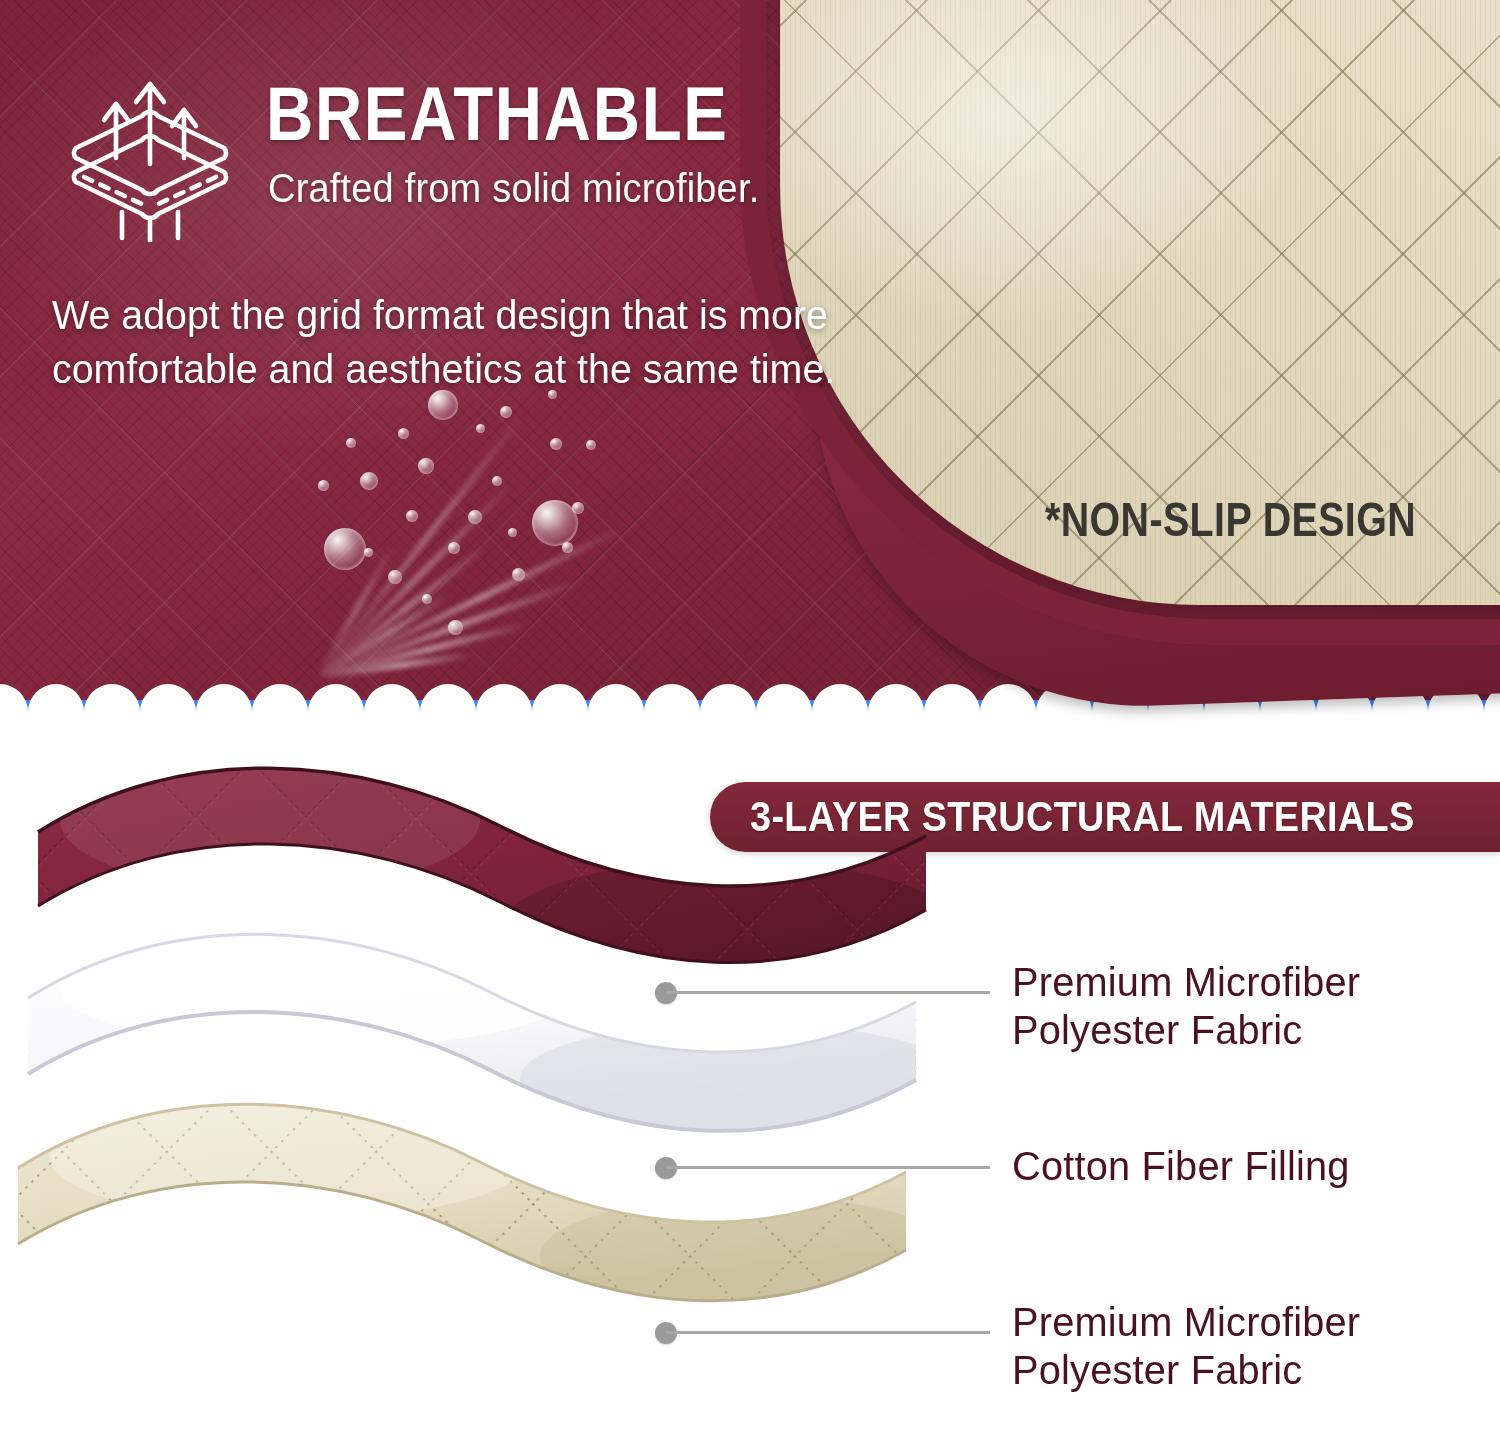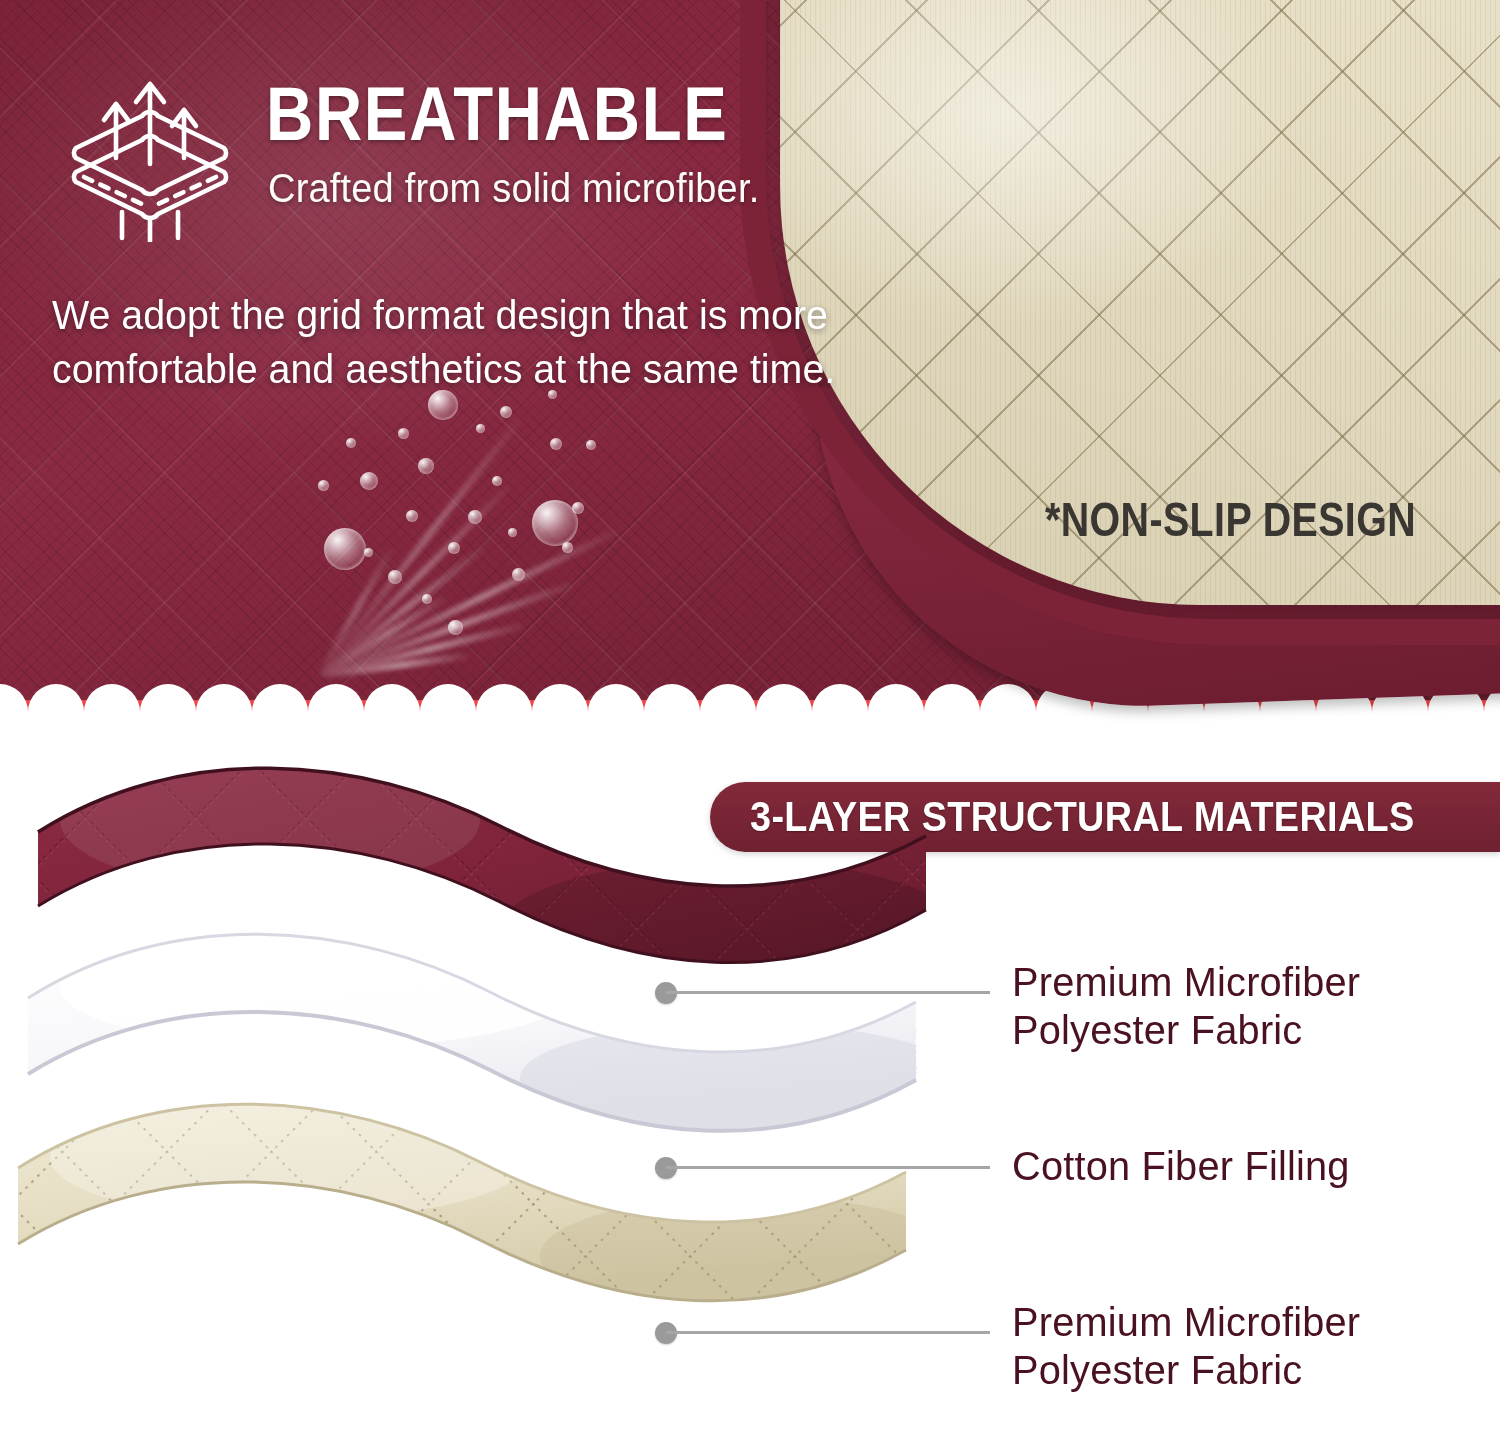--- a/index.html
+++ b/index.html
@@ -5,21 +5,21 @@
   html,body{margin:0;padding:0;background:#fff;}
   body{
     width:1500px;height:1448px;
     font-family:"Liberation Sans", sans-serif;
     overflow:hidden;position:relative;
   }
 
   
   #photo-panel{
     position:absolute;left:0;top:0;width:1500px;height:730px;
-    overflow:hidden;background:#ef4444;
+    overflow:hidden;background:#3b82f6;
   }
 
   
   .blanket-burgundy{
     position:absolute;left:0;top:0;width:1500px;height:700px;
     background:
       radial-gradient(ellipse 600px 420px at 22% 28%, rgba(255,255,255,.10), rgba(255,255,255,0) 62%),
       radial-gradient(ellipse 500px 380px at 78% 72%, rgba(0,0,0,.18), rgba(0,0,0,0) 66%),
       repeating-linear-gradient(45deg, rgba(255,255,255,.055) 0 2px, rgba(0,0,0,.05) 2px 4px, rgba(255,255,255,0) 4px 92px),
       repeating-linear-gradient(-45deg, rgba(255,255,255,.055) 0 2px, rgba(0,0,0,.05) 2px 4px, rgba(255,255,255,0) 4px 92px),

